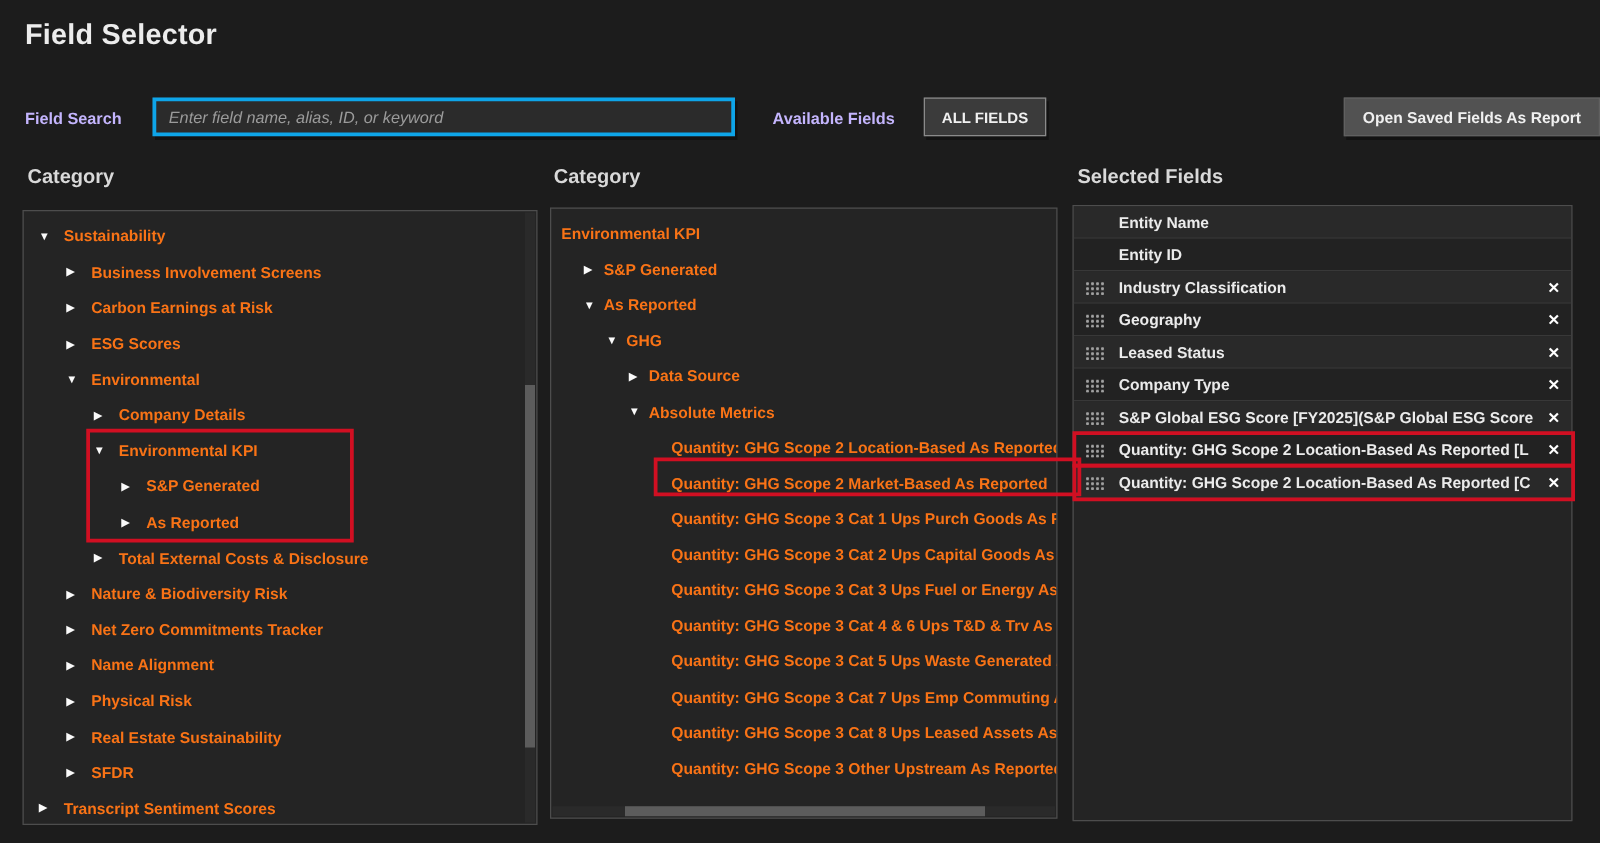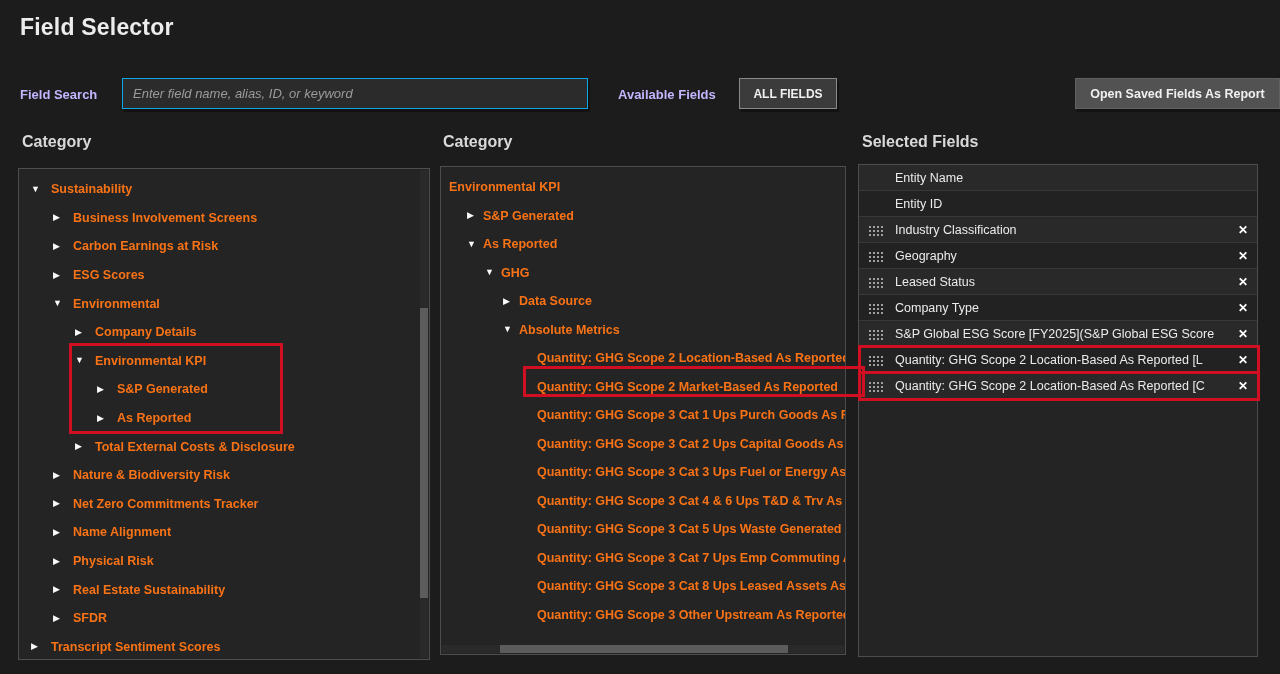--- a/index.html
+++ b/index.html
@@ -10,21 +10,21 @@
     position:relative;
     overflow:hidden;
     color:#e8e8e8;
   }
   .title { position:absolute; left:20px; top:14px; font-size:23px; font-weight:700; color:#ececec; letter-spacing:.2px; }
   .lab { position:absolute; font-size:13px; font-weight:700; color:#c4b5fd; }
   #fs-label { left:20px; top:87px; }
   #af-label { left:618px; top:87px; }
   .search {
     position:absolute; left:122px; top:78px; width:466px; height:31px;
-    background:#2b2b2b; border:1px solid #0ea5e9; color:#ddd; font-size:13px;
+    background:#2b2b2b; border:3px solid #0ea5e9; color:#ddd; font-size:13px;
     padding:0 10px; font-family:"Liberation Sans", sans-serif;
     box-shadow:2px 3px 0 rgba(0,0,0,.35); outline:none;
   }
   .search::placeholder { color:#9b9b9b; font-style:italic; }
   .btn {
     position:absolute; height:31px; font-family:"Liberation Sans", sans-serif;
     font-weight:700; color:#f0f0f0; cursor:pointer;
   }
   #all-fields-btn { left:739px; top:78px; width:98px; background:#3b3b3b; border:1px solid #8a8a8a; font-size:12px; box-shadow:2px 3px 0 rgba(0,0,0,.35); }
   #open-saved-btn { left:1075px; top:78px; width:205px; background:#525252; border:1px solid #606060; font-size:12.5px; box-shadow:2px 3px 0 rgba(0,0,0,.35); }
@@ -40,21 +40,21 @@
   #right-panel .rows { padding-top:0; }
   .trow { display:flex; align-items:center; white-space:nowrap; overflow:hidden; }
   .arw { flex:none; display:inline-block; color:#fafafa; font-size:9px; line-height:1; }
   .tlbl { font-size:12.5px; font-weight:700; color:#f97316; }
   .srow {
     position:relative; height:26px; display:flex; align-items:center;
     padding-left:36px; padding-right:26px; border-bottom:1px solid #383838;
   }
   .srow.even { background:#292929; }
   .srow.odd  { background:#222222; }
-  .slbl { font-size:12.5px; font-weight:400; color:#ebebeb; white-space:nowrap; overflow:hidden; }
+  .slbl { font-size:12.5px; font-weight:700; color:#ebebeb; white-space:nowrap; overflow:hidden; }
   .handle {
     position:absolute; left:9px; top:8px; width:16px; height:11px;
     background-image:radial-gradient(circle, #a0a0a0 1px, transparent 1.4px);
     background-size:4px 4px; background-position:0 0; cursor:grab;
   }
   .xico { position:absolute; right:9px; top:50%; transform:translateY(-50%); font-size:12px; font-weight:700; color:#ffffff; cursor:pointer; }
   .vscroll { position:absolute; top:1px; right:1px; bottom:1px; width:8px; background:#2a2a2a; }
   .vthumb  { position:absolute; left:0; top:138px; width:8px; height:290px; background:#5c5c5c; }
   .hscroll { position:absolute; left:1px; right:1px; bottom:1px; height:8px; background:#2a2a2a; }
   .hthumb  { position:absolute; top:0; left:58px; width:288px; height:8px; background:#5c5c5c; }

